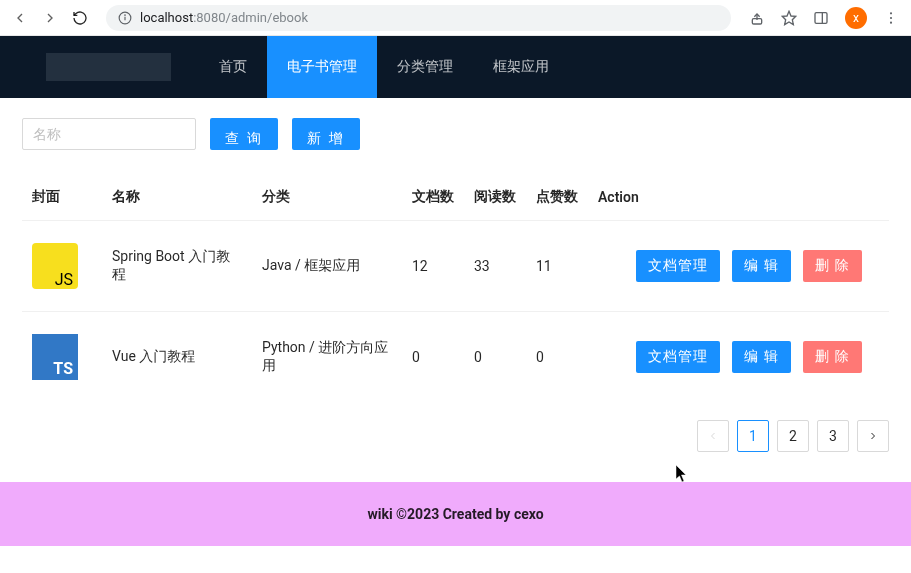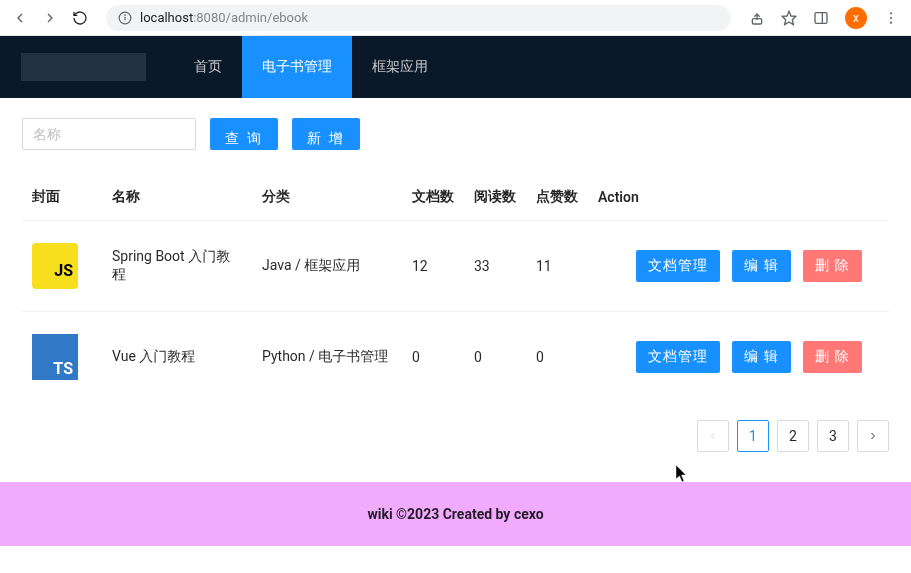--- a/index.html
+++ b/index.html
@@ -14,21 +14,21 @@
     .url-bar .info-icon { color: #5f6368; display:flex; align-items:center; }
     .url-text { color: #202124; font-size: 13px; }
     .url-text .host-prefix { color: #202124; }
     .url-text .host-port { color: #80868b; }
     .browser-actions { display: flex; align-items: center; gap: 16px; color: #5f6368; }
     .browser-actions .avatar-circle { width: 22px; height: 22px; border-radius: 50%; background: #ff6d00; color: #fff; display:flex; align-items:center; justify-content:center; font-size: 12px; }
     .icon-btn { display:flex; align-items:center; justify-content:center; cursor:pointer; }
     .icon-btn svg { width:16px; height:16px; }
     
     
-    .top-nav { background: #0b1828; height: 62px; display: flex; align-items: stretch; padding-left: 21px; }
+    .top-nav { background: #0b1828; height: 62px; display: flex; align-items: stretch; padding-left: 46px; }
     .logo-box { width: 125px; background: #23303f; align-self: center; height: 28px; }
     .nav-items { display: flex; margin-left: 28px; }
     .nav-item { padding: 0 20px; display: flex; align-items: center; color: rgba(255,255,255,0.75); cursor: pointer; font-size: 14px; }
     .nav-item.active { background: #1890ff; color: #fff; }
     
     
     .content { padding: 20px 22px 0 22px; }
     .filter-row { display: flex; gap: 14px; align-items: center; margin-bottom: 24px; }
     .name-input { width: 174px; height: 32px; border: 1px solid #d9d9d9; border-radius: 2px; padding: 0 10px; font-size: 14px; color: #333; }
     .name-input::placeholder { color: #bfbfbf; }
@@ -39,21 +39,21 @@
     .table { width: 100%; border-collapse: collapse; }
     .table th { text-align: left; font-weight: 600; padding: 14px 10px; color: rgba(0,0,0,0.85); font-size: 14px; background:#fff; }
     .table td { padding: 22px 10px; border-top: 1px solid #f0f0f0; vertical-align: middle; }
     .col-cover { width: 80px; }
     .col-name { width: 150px; }
     .col-category { width: 150px; }
     .col-docs { width: 62px; }
     .col-reads { width: 62px; }
     .col-likes { width: 62px; }
     .col-action {  }
-    .cover-js { width: 46px; height: 46px; background: #f7df1e; border-radius: 4px; display:flex; align-items:flex-end; justify-content:flex-end; padding: 9px 5px; font-weight: 700; color: #000; font-size: 16px; }
+    .cover-js { width: 46px; height: 46px; background: #f7df1e; border-radius: 4px; display:flex; align-items:flex-end; justify-content:flex-end; padding: 0 5px; font-weight: 400; color: #000; font-size: 16px; }
     .cover-ts { width: 46px; height: 46px; background: #3178c6; border-radius: 0; display:flex; align-items:flex-end; justify-content:flex-end; padding: 2px 5px; font-weight: 700; color: #fff; font-size: 16px; }
     .action-btns { display: flex; gap: 12px; padding-left: 38px; }
     .action-btns .btn { padding: 0 12px; height: 32px; letter-spacing: 1px; }
     
     
     .pagination { display: flex; justify-content: flex-end; gap: 8px; padding: 18px 22px 30px 22px; }
     .page-btn { width: 32px; height: 32px; border: 1px solid #d9d9d9; border-radius: 2px; background: #fff; display: flex; align-items: center; justify-content: center; cursor: pointer; color: rgba(0,0,0,0.85); font-size: 14px; }
     .page-btn.disabled { color: #d9d9d9; cursor: not-allowed; }
     .page-btn.active { border-color: #1890ff; color: #1890ff; }
     .page-btn svg { width: 12px; height: 12px; }
@@ -128,20 +128,21 @@
           </svg>
     </span>
   </div>
 </div>
 
 <div class="top-nav">
   <div class="logo-box"></div>
   <div class="nav-items" id="nav-items">
         <div class="nav-item">首页</div>
         <div class="nav-item active">电子书管理</div>
+        <div class="nav-item">分类管理</div>
         <div class="nav-item">框架应用</div>
       </div>
 </div>
 
 <div class="content">
   <div class="filter-row">
     <input type="text" class="name-input" placeholder="名称" style="">
     <button class="btn">查 询</button>
     <button class="btn">新 增</button>
   </div>
@@ -174,21 +175,21 @@
                 <button class="btn">编 辑</button>
                 <button class="btn btn-danger">删 除</button>
               </div>
             </td>
           </tr>
           <tr>
             <td class="col-cover">
               <div class="cover-ts">TS</div>
             </td>
             <td class="col-name">Vue 入门教程</td>
-            <td class="col-category">Python / 电子书管理</td>
+            <td class="col-category">Python / 进阶方向应用</td>
             <td class="col-docs">0</td>
             <td class="col-reads">0</td>
             <td class="col-likes">0</td>
             <td class="col-action">
               <div class="action-btns">
                 <button class="btn">文档管理</button>
                 <button class="btn">编 辑</button>
                 <button class="btn btn-danger">删 除</button>
               </div>
             </td>

